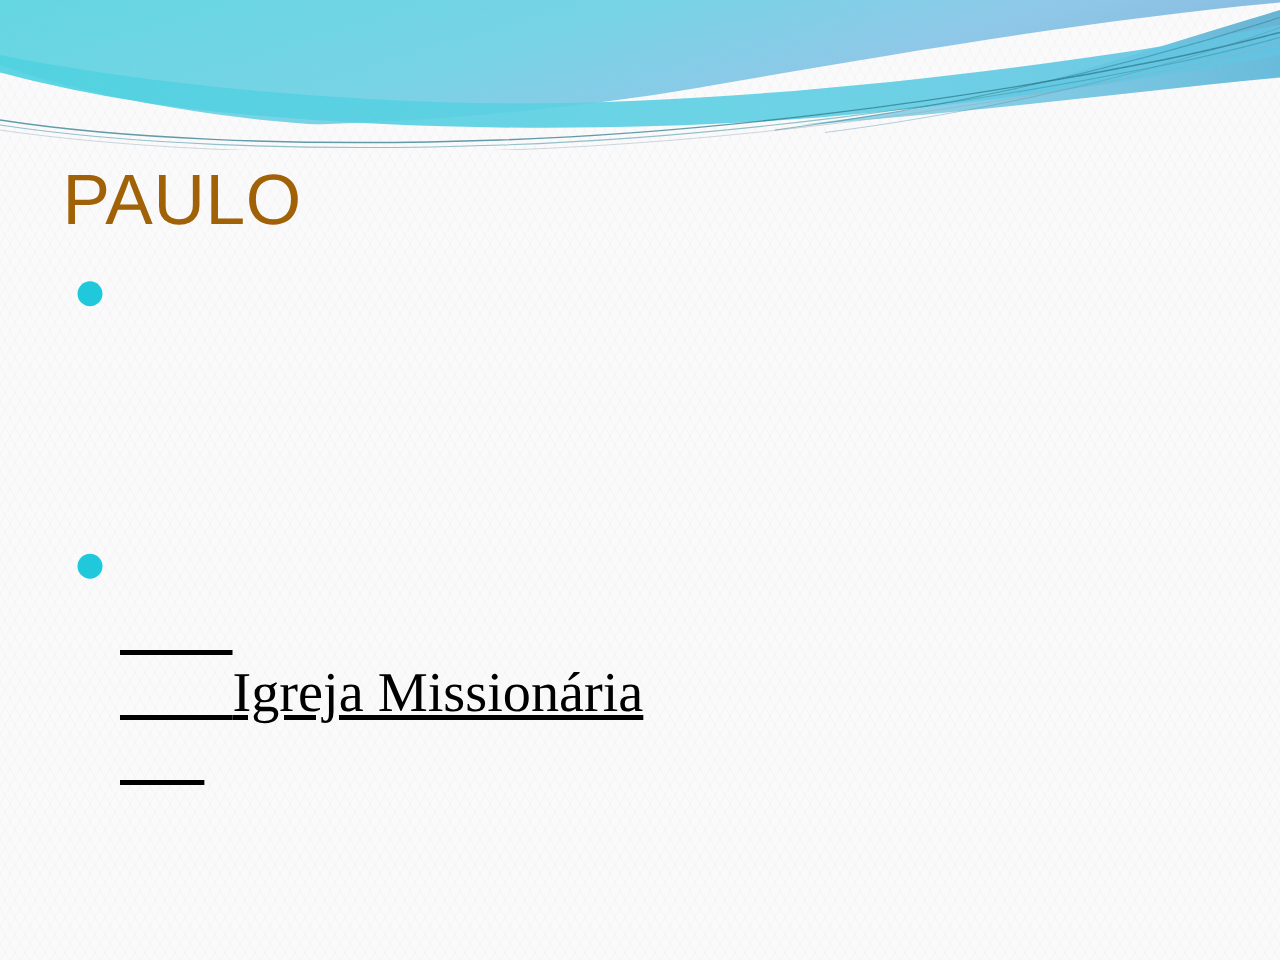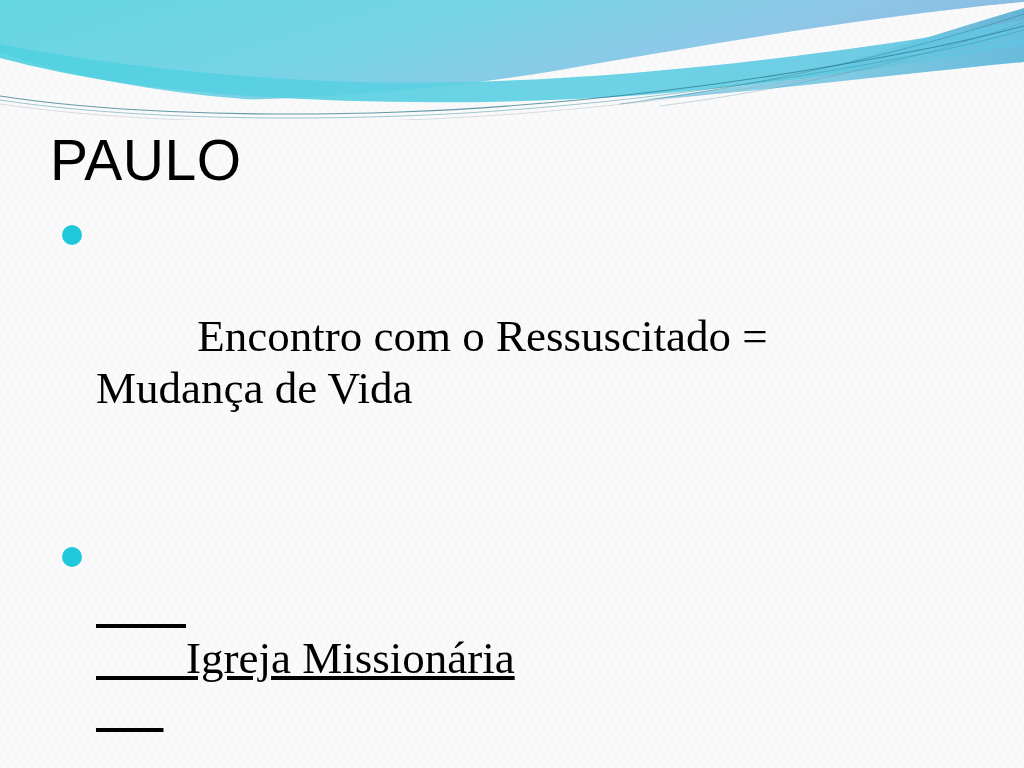--- a/index.html
+++ b/index.html
@@ -54,21 +54,21 @@
 
   #title {
     position: absolute;
     left: 50px;
     top: 128px;
     font-family: "Liberation Sans", sans-serif;
     font-size: 57px;
     line-height: 64px;
     letter-spacing: 0.5px;
     font-weight: 400;
-    color: #000000;
+    color: #a16207;
     white-space: nowrap;
   }
 
   #bullet-list {
     position: absolute;
     left: 54px;
     top: 206px;
     width: 900px;
     list-style: none;
     margin: 0;
@@ -168,21 +168,20 @@
 
   <div id="slide-texture"></div>
 
   <div id="content">
 
     <div id="title">PAULO</div>
 
     <ul id="bullet-list">
       <li class="bullet-item wide">
         <span class="dot"></span>
-        <span> Encontro com o Ressuscitado = Mudança de Vida</span>
       </li>
       <li class="bullet-item narrow">
         <span class="dot"></span>
         <span>Igreja Missionária</span>
       </li>
 
     </ul>
 
   </div>
 </div>

